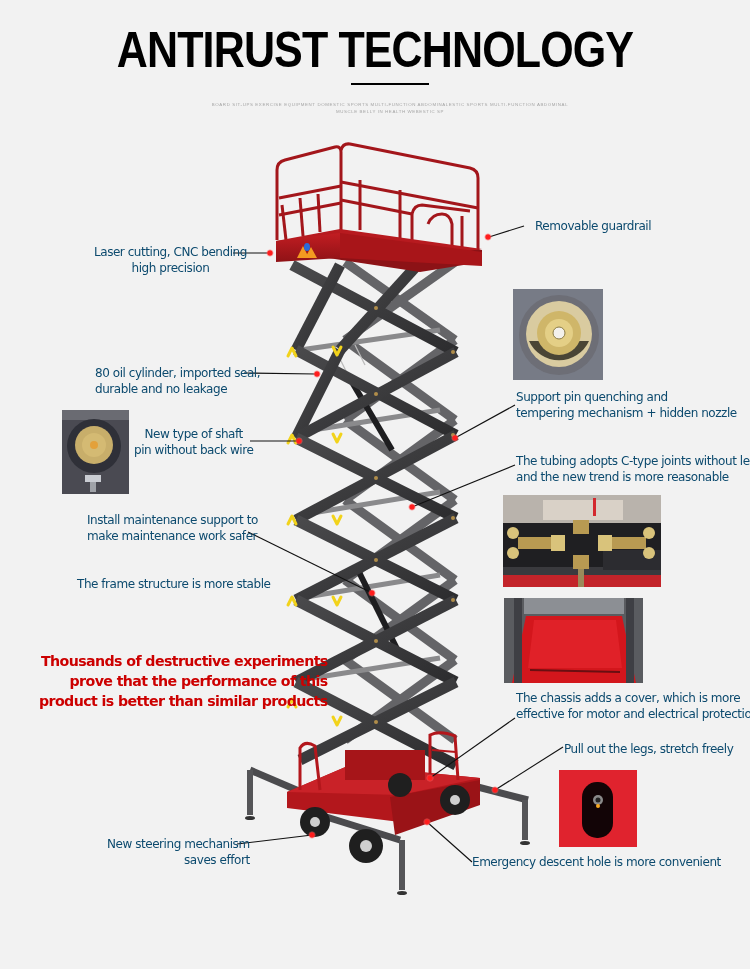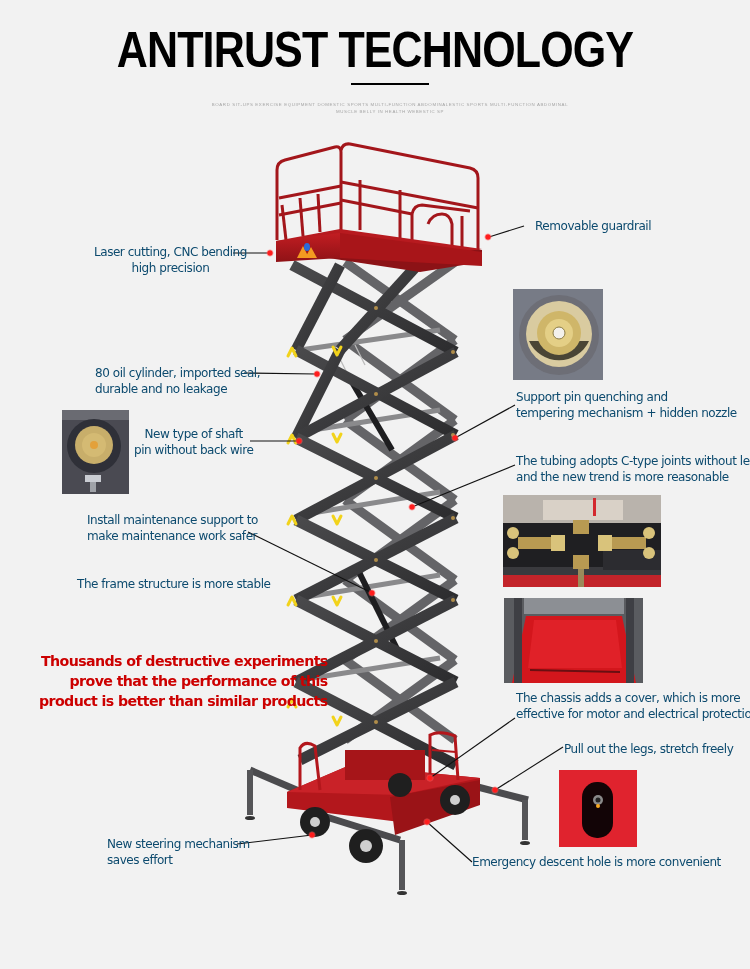--- a/index.html
+++ b/index.html
@@ -362,20 +362,20 @@
 
 <div class="label" style="left:516px;top:690px;">
   <div>The chassis adds a cover, which is more</div>
   <div>effective for motor and electrical protection</div>
 </div>
 
 <div class="label" style="left:564px;top:741px;">
   <div>Pull out the legs, stretch freely</div>
 </div>
 
-<div class="label" style="left:107px;top:836px;">
+<div class="label" style="left:107px;top:836px;text-align:right;">
   <div>New steering mechanism</div>
   <div>saves effort</div>
 </div>
 
 <div class="label" style="left:472px;top:854px;">
   <div>Emergency descent hole is more convenient</div>
 </div>
 
 </body></html>

